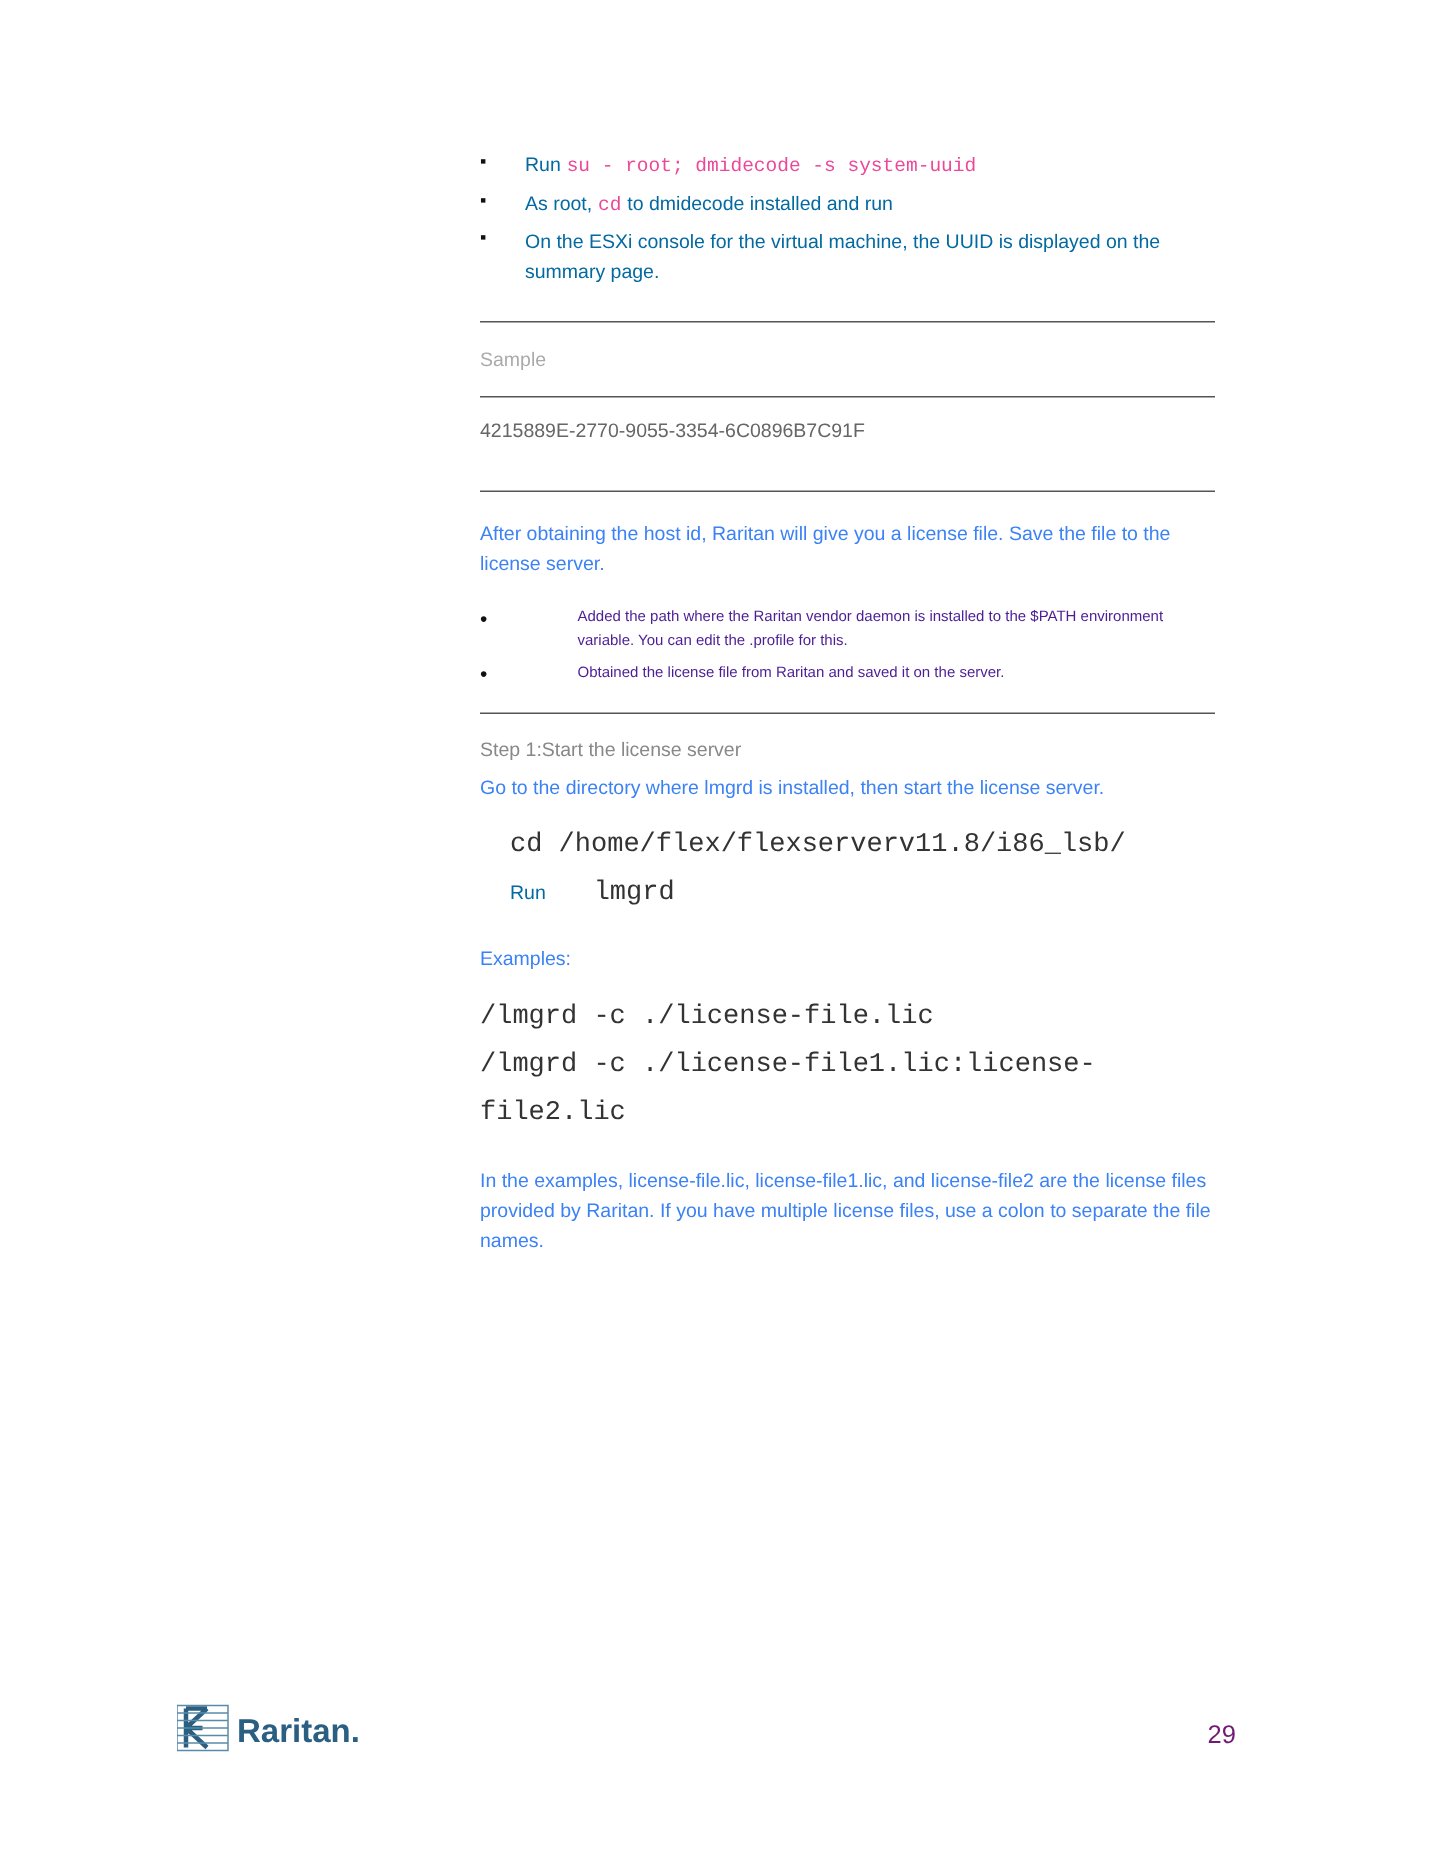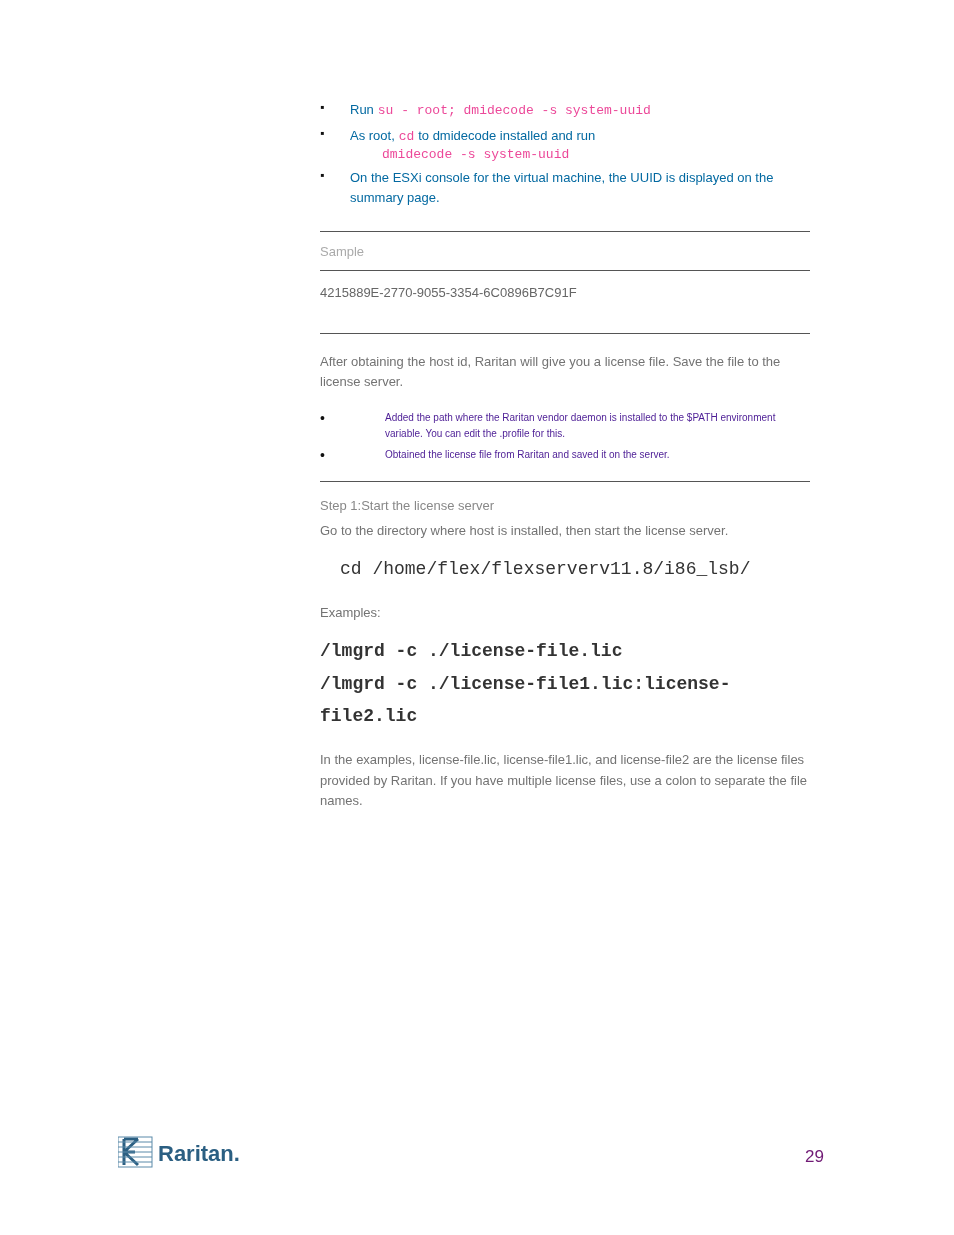--- a/index.html
+++ b/index.html
@@ -21,37 +21,37 @@
     .bullet-row { display: flex; align-items: flex-start; margin-bottom: 6px; }
     .bullet-mark { width: 30px; flex-shrink: 0; font-size: 12px; color: #111; }
     .bullet-body { flex: 1; }
     .mono { font-family: "Courier New", monospace; font-size: 13px; color: #ec4899; }
     .body-text { color: #0369a1; font-size: 13px; line-height: 1.5; }
     .indent-block { margin-left: 32px; }
     .table-box { margin-top: 24px; margin-bottom: 18px; }
     .table-heading {
       border-top: 1px solid #555;
       border-bottom: 1px solid #555;
-      height: 40px;
+      height: 51px;
       display: flex;
       align-items: center;
     }
     .table-heading span { color: #aaa; font-size: 13px; }
     .table-cell {
       border-bottom: 1px solid #555;
       padding: 12px 0 30px 0;
       color: #666;
       font-size: 13px;
       line-height: 1.55;
     }
     .large-bullet-row { display: flex; align-items: flex-start; margin-bottom: 6px; }
     .large-bullet-mark { width: 30px; flex-shrink: 0; font-size: 14px; color: #111; }
     .large-bullet-body { flex: 1; color: #4c1d95; font-size: 10px; line-height: 1.55; margin-left: 35px; }
     .hr-dark { border: none; border-top: 1px solid #555; margin: 10px 0 14px 0; }
-    .pre-para { color: #737373; font-size: 13px; line-height: 1.55; margin-bottom: 12px; }
+    .pre-para { color: #3b82f6; font-size: 13px; line-height: 1.55; margin-bottom: 12px; }
     .cmd-block { margin-left: 20px; margin-bottom: 18px; }
     .cmd-line { font-family: "Courier New", monospace; font-size: 18px; line-height: 1.8; }
     .cmd-indent { margin-left: 28px; }
     .logo-wrap {
       position: absolute;
       left: 118px;
       bottom: 62px;
     }
     .logo-svg { display: block; }
     .page-num {
@@ -75,23 +75,20 @@
         <span class="mono">su - root; dmidecode -s system-uuid</span>
       </div>
     </div>
 
     <div class="bullet-row">
       <div class="bullet-mark">▪</div>
       <div class="bullet-body">
         <span class="body-text">As root,</span>
         <span class="mono">cd</span>
         <span class="body-text">to dmidecode installed and run</span>
-        <div class="indent-block">
-          <span class="mono">dmidecode -s system-uuid</span>
-        </div>
       </div>
     </div>
 
     <div class="bullet-row">
       <div class="bullet-mark">▪</div>
       <div class="bullet-body">
         <span class="body-text">On the ESXi console for the virtual machine, the UUID is displayed on the summary page.</span>
       </div>
     </div>
   </div>
@@ -112,28 +109,32 @@
     </div>
     <div class="large-bullet-row">
       <div class="large-bullet-mark">•</div>
       <div class="large-bullet-body">Obtained the license file from Raritan and saved it on the server.</div>
     </div>
   </div>
 
   <hr class="hr-dark">
 
   <div class="pre-para" style="margin-bottom:4px; color:#888;">Step 1:Start the license server</div>
-  <div class="pre-para">Go to the directory where host is installed, then start the license server.</div>
+  <div class="pre-para">Go to the directory where lmgrd is installed, then start the license server.</div>
 
   <div class="cmd-block">
     <div class="cmd-line">cd /home/flex/flexserverv11.8/i86_lsb/</div>
+    <div>
+      <span class="body-text">Run</span>
+      <span class="cmd-line cmd-indent" style="display:inline-block;">lmgrd</span>
+    </div>
   </div>
 
   <div class="pre-para">Examples:</div>
-  <div class="cmd-block" style="margin-left:0;font-weight:bold;">
+  <div class="cmd-block" style="margin-left:0;">
     <div class="cmd-line">/lmgrd -c ./license-file.lic</div>
     <div class="cmd-line">/lmgrd -c ./license-file1.lic:license-file2.lic</div>
   </div>
   <div class="pre-para">In the examples, license-file.lic, license-file1.lic, and license-file2 are the license files provided by Raritan. If you have multiple license files, use a colon to separate the file names.</div>
 
 </div>
 
 <div class="logo-wrap">
   <svg class="logo-svg" width="160" height="42" viewBox="0 0 160 42">
     <g fill="#2b5f82">

